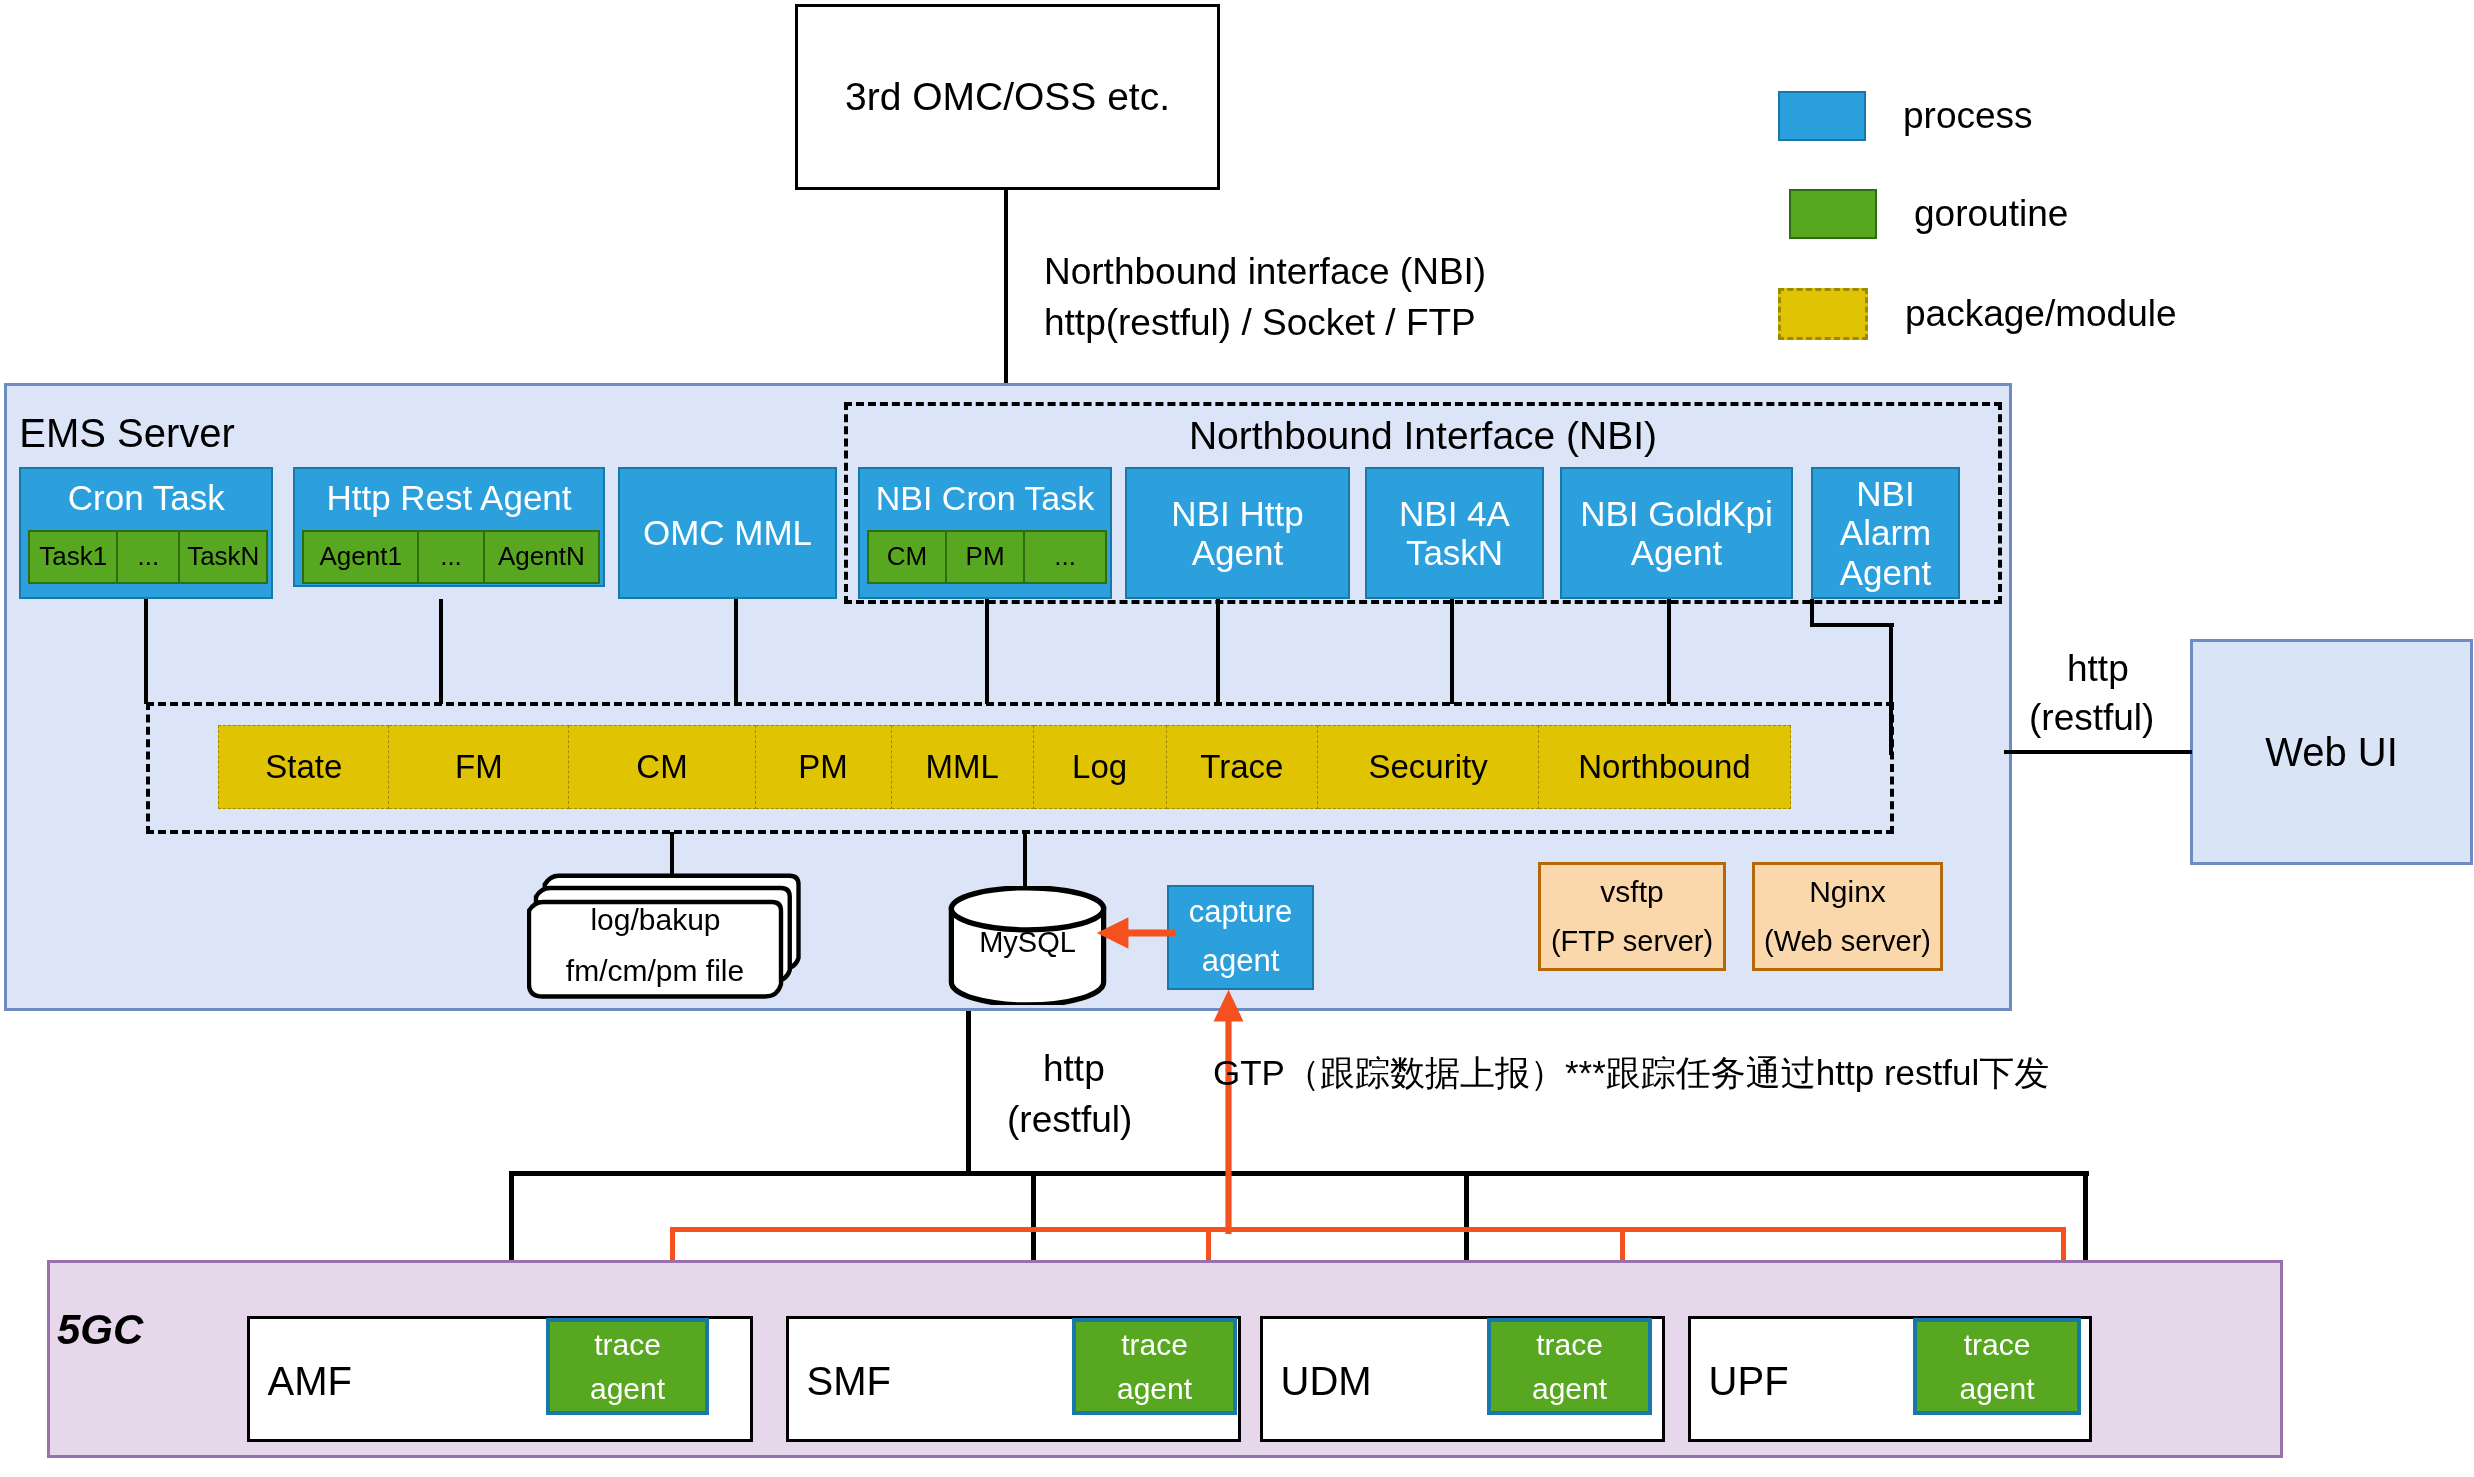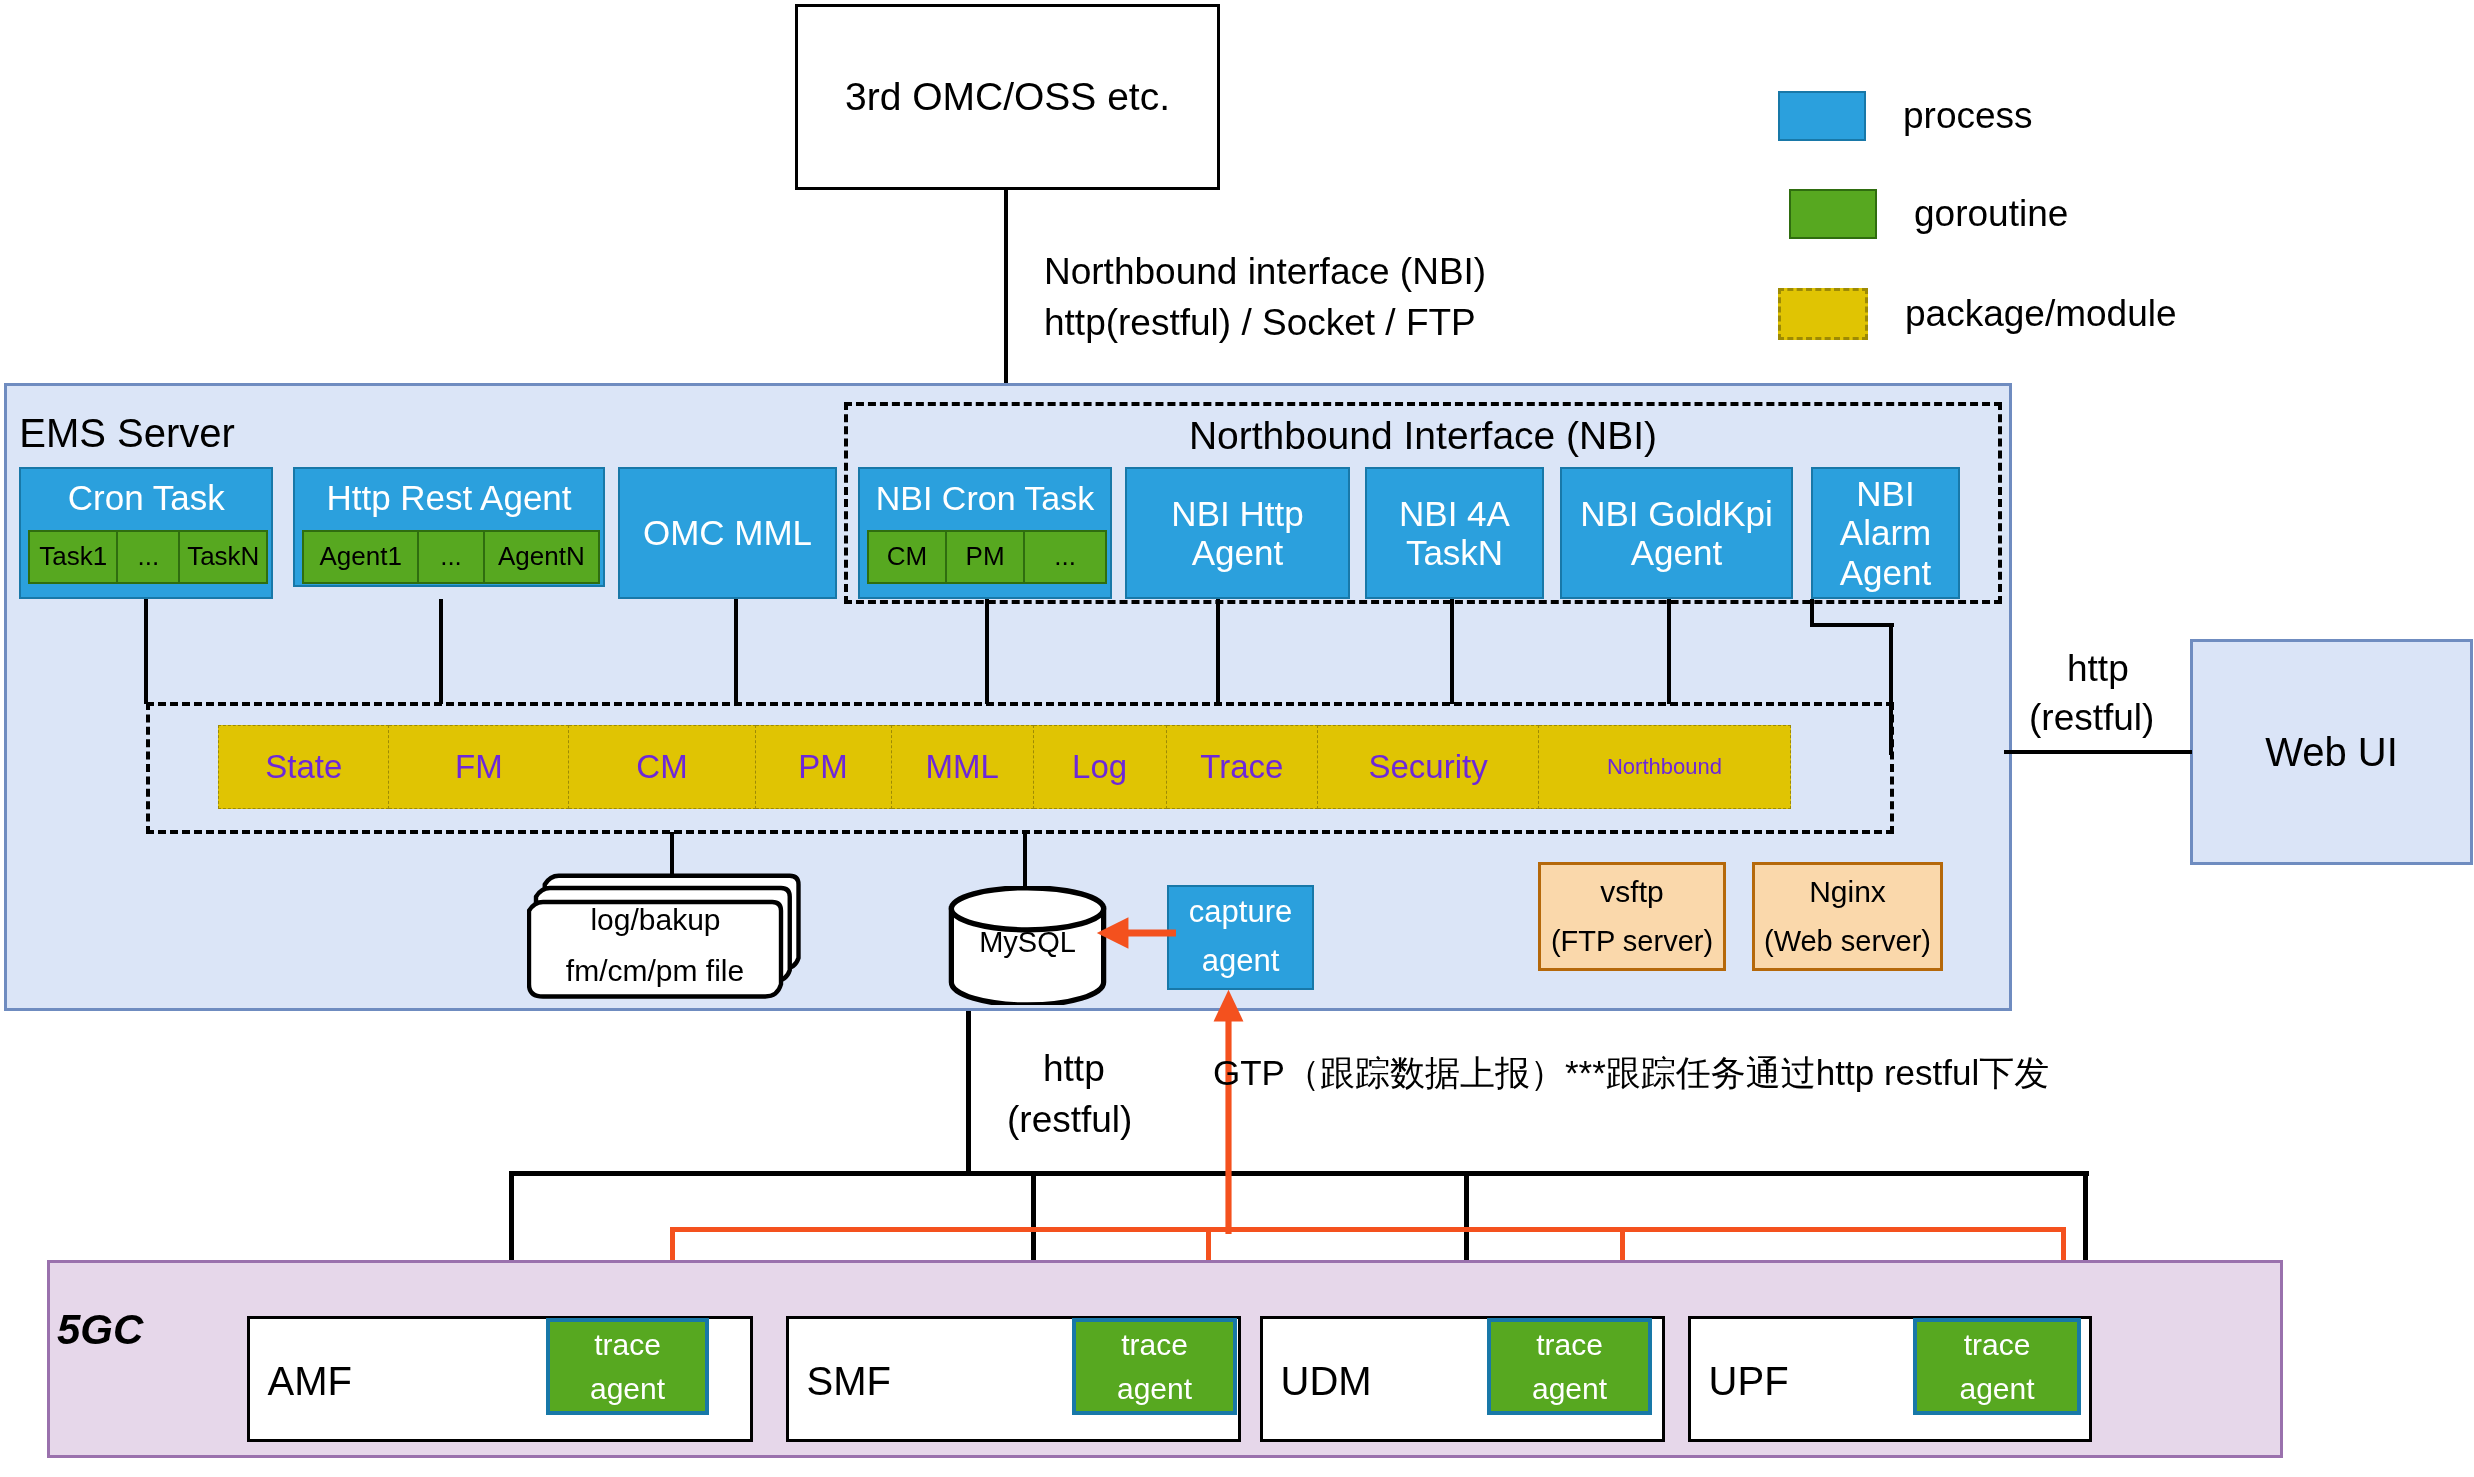--- a/index.html
+++ b/index.html
@@ -6,21 +6,21 @@
   body{font-family:"Liberation Sans", sans-serif;}
   #stage{position:relative;width:2475px;height:1478px;background:#fff;overflow:hidden;}
 
   .abs{position:absolute;box-sizing:border-box;}
   .ctr{display:flex;align-items:center;justify-content:center;text-align:center;line-height:1.12;}
 
   
   .plainbox{background:#ffffff;border:3.5px solid #000000;}
   .process{background:#2ba0dd;border:2.6px solid #1878a8;color:#ffffff;}
   .goroutine{background:#57a820;border:2.6px solid #2f6d0f;color:#000000;}
-  .module{background:#e0c403;border:1.8px dashed #9d8a04;color:#6d28d9;}
+  .module{background:#e0c403;border:1.8px dashed #9d8a04;color:#000000;}
   .orangebox{background:#fad8ab;border:3.5px solid #b5680a;color:#000000;}
   .ems{background:#dbe5f7;border:3.5px solid #6f8cc0;}
   .gc5{background:#e6d7ea;border:3.5px solid #9a71ad;}
   .webui{background:#dae4f7;border:3.5px solid #6f8cc0;}
 
   .line{background:#000000;}
   .oline{background:#f4511e;}
 
   .lbl{color:#000;}
   .legend-swatch{width:84px;height:46px;}
@@ -125,21 +125,21 @@
 
   <div class="abs" style="left:218px;top:725px;width:1573px;height:84px;display:flex;">
     <div class="module ctr" style="flex:1.08;font-size:33px;">State</div>
     <div class="module ctr" style="flex:1.14;font-size:33px;border-left:none;">FM</div>
     <div class="module ctr" style="flex:1.18;font-size:33px;border-left:none;">CM</div>
     <div class="module ctr" style="flex:0.86;font-size:33px;border-left:none;">PM</div>
     <div class="module ctr" style="flex:0.90;font-size:33px;border-left:none;">MML</div>
     <div class="module ctr" style="flex:0.84;font-size:33px;border-left:none;">Log</div>
     <div class="module ctr" style="flex:0.96;font-size:33px;border-left:none;">Trace</div>
     <div class="module ctr" style="flex:1.40;font-size:33px;border-left:none;">Security</div>
-    <div class="module ctr" style="flex:1.60;font-size:22px;border-left:none;">Northbound</div>
+    <div class="module ctr" style="flex:1.60;font-size:33px;border-left:none;">Northbound</div>
   </div>
 
   <div class="abs line" style="left:670px;top:832px;width:4.4px;height:81px;"></div>
   <div class="abs line" style="left:1023px;top:832px;width:4.4px;height:60px;"></div>
 
   <svg class="abs" style="left:527px;top:860px;width:298px;height:140px;" viewBox="0 0 340 160">
     <path d="M20,28 q6,-10 16,-10 H300 q10,0 10,10 V112 q-4,12 -16,12 H36 q-16,0 -16,-14 Z" fill="#fff" stroke="#000" stroke-width="5"></path>
     <path d="M10,42 q6,-10 16,-10 H290 q10,0 10,10 V126 q-4,12 -16,12 H26 q-16,0 -16,-14 Z" fill="#fff" stroke="#000" stroke-width="5"></path>
     <path d="M2,58 q6,-10 16,-10 H280 q10,0 10,10 V142 q-4,14 -18,14 H18 q-16,0 -16,-14 Z" fill="#fff" stroke="#000" stroke-width="5"></path>
   </svg>

